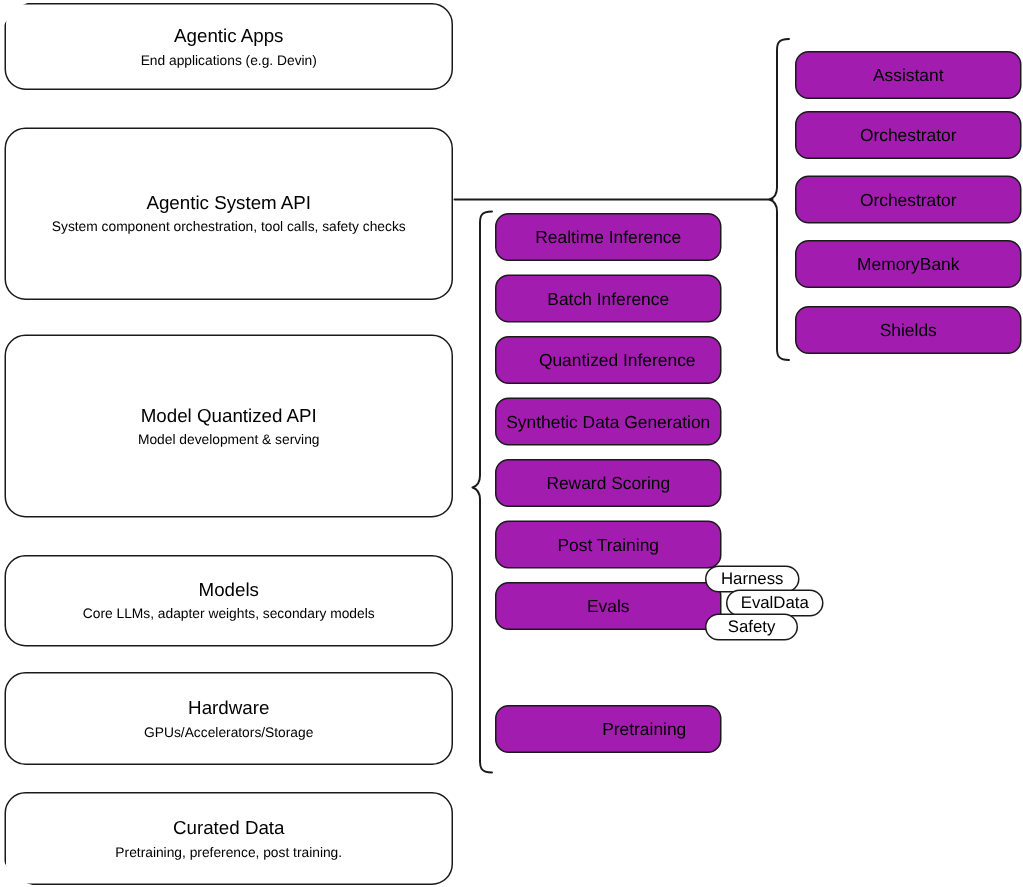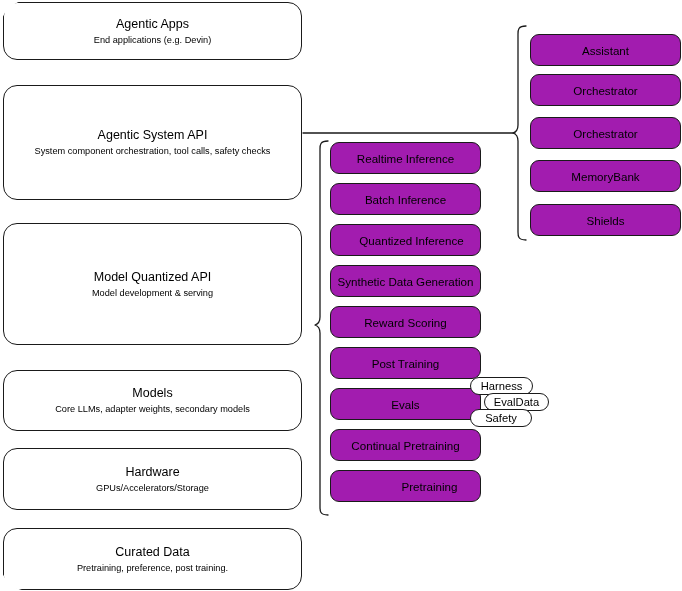--- a/index.html
+++ b/index.html
@@ -162,23 +162,20 @@
   </div>
   <div class="pill-box" style="left:330px; top:306px; width:151px; height:32px;">
     <span>Reward Scoring</span>
   </div>
   <div class="pill-box" style="left:330px; top:347px; width:151px; height:32px;">
     <span>Post Training</span>
   </div>
   <div class="pill-box" style="left:330px; top:388px; width:151px; height:32px;">
     <span>Evals</span>
   </div>
-  <div class="pill-box" style="left:330px; top:429px; width:151px; height:32px;">
-    <span>Continual Pretraining</span>
-  </div>
   <div class="pill-box" style="left:330px; top:470px; width:151px; height:32px;padding-left:48px;">
     <span>Pretraining</span>
   </div>
 
   <div class="tag-pill" style="left:470px; top:377px; width:63px; height:18px;">
     <span>Harness</span>
   </div>
   <div class="tag-pill" style="left:468px; top:393px; width:65px; height:18px;margin-left:16px;">
     <span>EvalData</span>
   </div>

